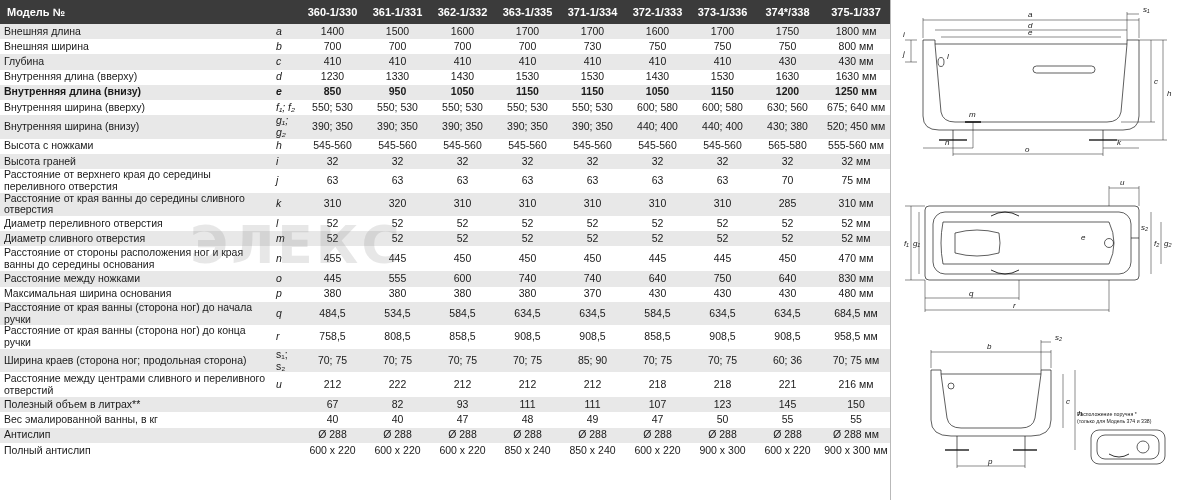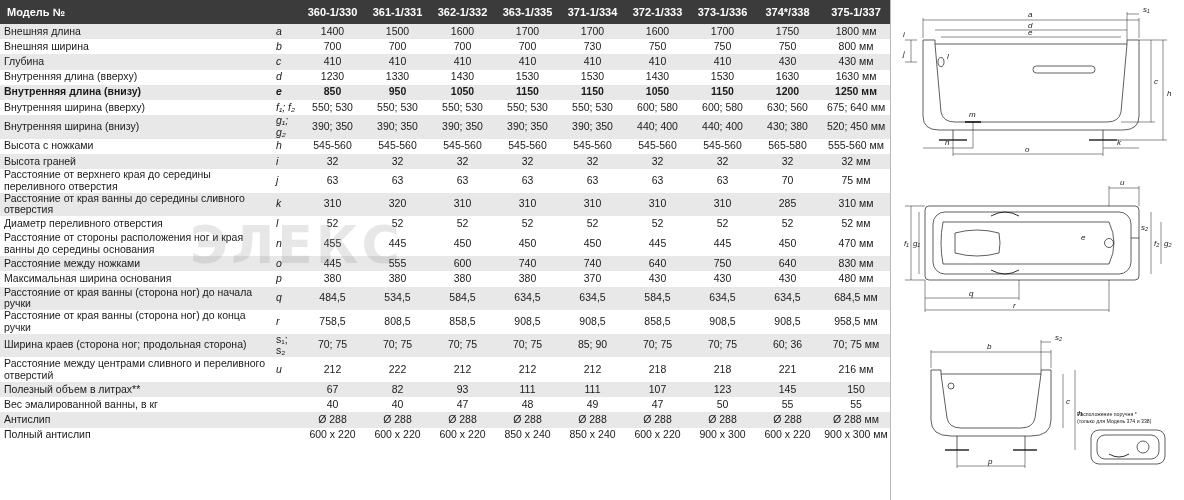--- a/index.html
+++ b/index.html
@@ -285,20 +285,33 @@
             <td class="val">52</td>
             <td class="val">52</td>
             <td class="val">52</td>
             <td class="val">52</td>
             <td class="val">52</td>
             <td class="val">52</td>
             <td class="val">52</td>
             <td class="val">52</td>
             <td class="val last">52 мм</td>
           </tr>
+          <tr class="zebra">
+            <td class="lbl">Диаметр сливного отверстия</td>
+            <td class="sym" style="font-style: italic;">m</td>
+            <td class="val">52</td>
+            <td class="val">52</td>
+            <td class="val">52</td>
+            <td class="val">52</td>
+            <td class="val">52</td>
+            <td class="val">52</td>
+            <td class="val">52</td>
+            <td class="val">52</td>
+            <td class="val last">52 мм</td>
+          </tr>
           <tr class="plain" style="height: 25px;">
             <td class="lbl two-line">Расстояние от стороны расположения ног и края ванны до середины основания</td>
             <td class="sym" style="font-style: italic;">n</td>
             <td class="val">455</td>
             <td class="val">445</td>
             <td class="val">450</td>
             <td class="val">450</td>
             <td class="val">450</td>
             <td class="val">445</td>
             <td class="val">445</td>

